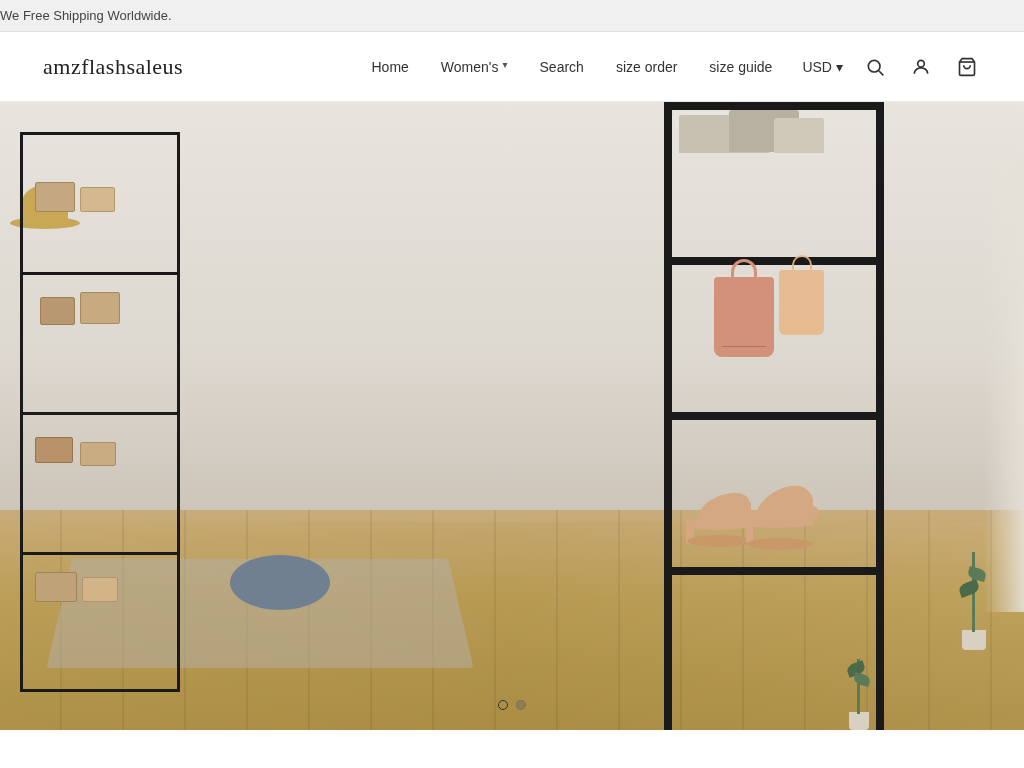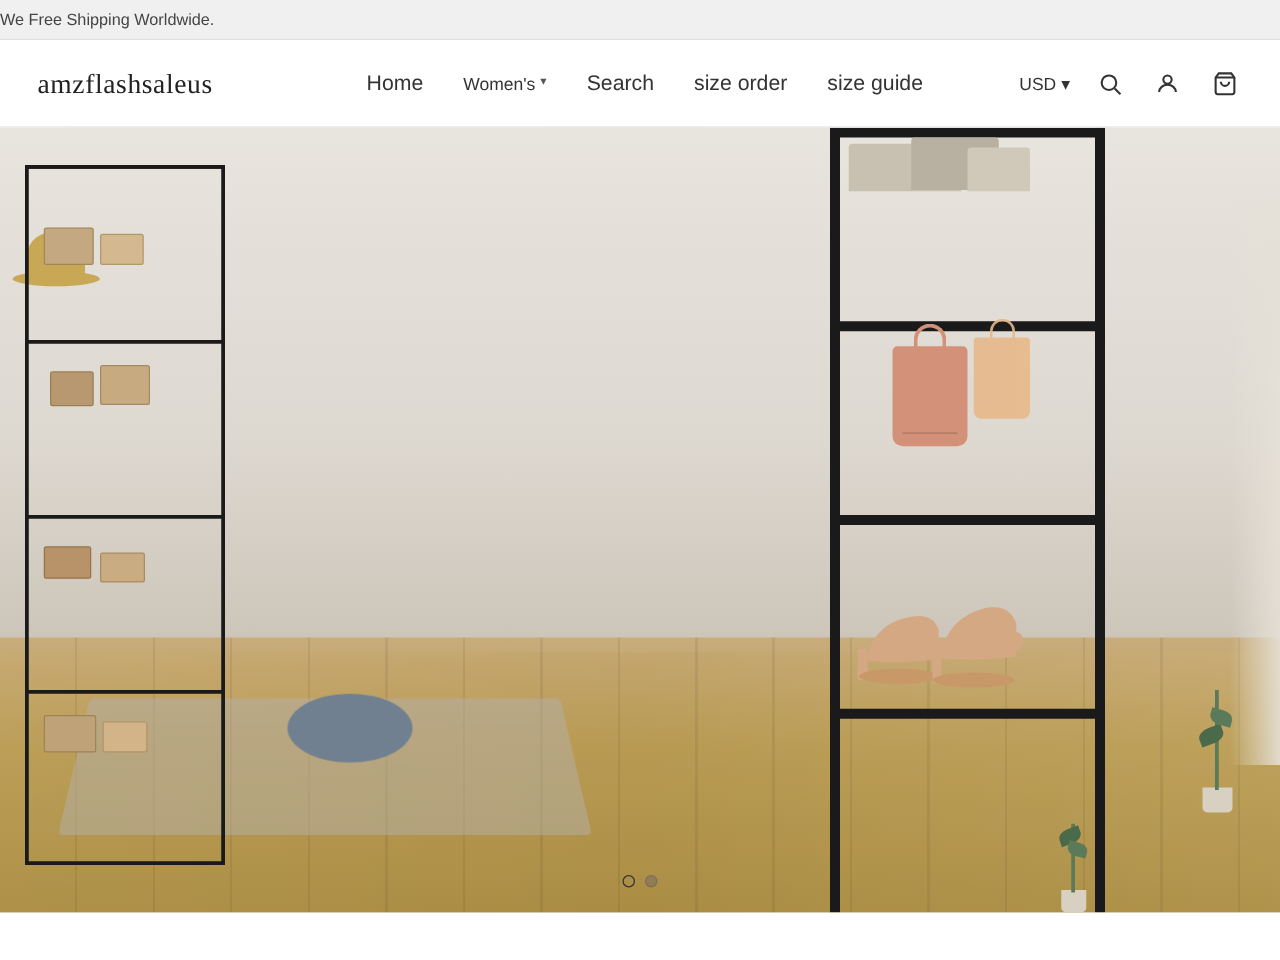--- a/index.html
+++ b/index.html
@@ -23,21 +23,21 @@
       font-size: 13px;
       color: #444;
       font-family: Arial, sans-serif;
       border-bottom: 1px solid #e0e0e0;
     }
 
     
     .header {
       display: flex;
       align-items: center;
-      padding: 0 30px;
+      padding: 0 43px;
       height: 70px;
       background: #fff;
       border-bottom: 1px solid #e8e8e8;
       position: relative;
       z-index: 10;
     }
 
     .logo {
       font-family: Georgia, serif;
       font-size: 22px;
@@ -52,21 +52,21 @@
       display: flex;
       align-items: center;
       gap: 32px;
       margin-left: auto;
       margin-right: 30px;
     }
 
     .nav-links a {
       text-decoration: none;
       color: #333;
-      font-size: 17px;
+      font-size: 14px;
       font-family: Arial, sans-serif;
       cursor: pointer;
     }
 
     .nav-dropdown {
       display: flex;
       align-items: flex-start;
       gap: 4px;
       cursor: pointer;
       font-size: 14px;
@@ -104,21 +104,20 @@
     .usd-selector {
       display: flex;
       align-items: center;
       gap: 4px;
       font-size: 14px;
       font-family: Arial, sans-serif;
       color: #333;
       cursor: pointer;
       border: none;
       background: none;
-      margin-left: 47px;
     }
 
     
     .hero {
       position: relative;
       width: 1024px;
       height: 628px;
       overflow: hidden;
       background: #c8b9a8;
     }

